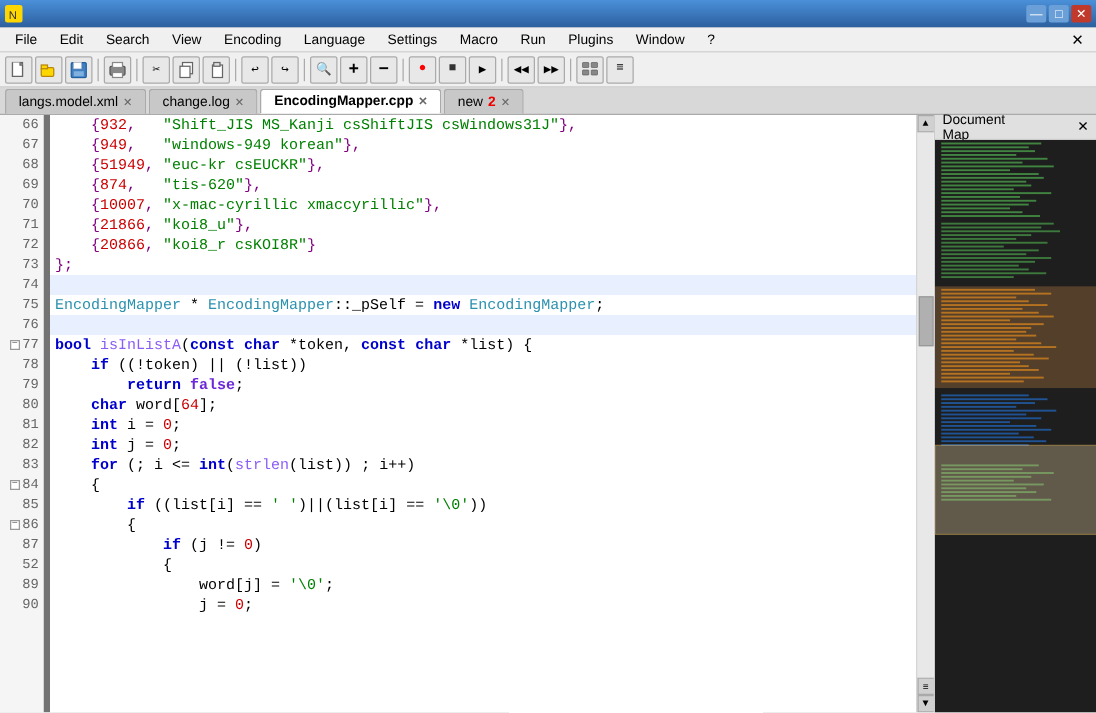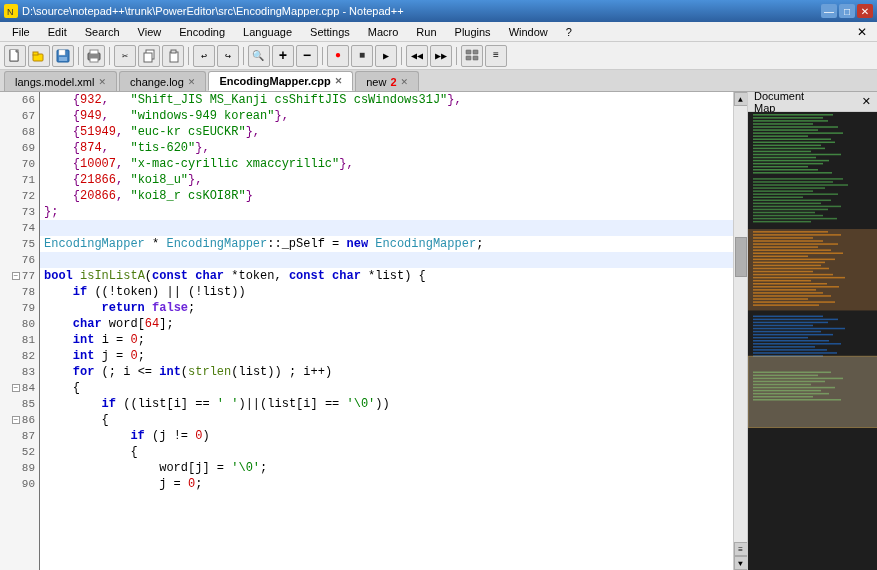--- a/index.html
+++ b/index.html
@@ -173,21 +173,21 @@
 
     #code-container {
       display: flex;
       flex: 1;
       overflow: hidden;
       position: relative;
     }
 
     #line-numbers {
       background: #f5f5f5;
-      border-right: 1px solid #737373;
+      border-right: 5px solid #737373;
       padding: 0;
       min-width: 40px;
       color: #666;
       font-size: 12px;
       font-family: 'Courier New', monospace;
       user-select: none;
       overflow: hidden;
     }
 
     .line-number-row {
@@ -235,21 +235,21 @@
 
     .code-line.highlighted {
       background: #e8f0ff;
     }
 
     
     .kw { color: #0000cc; font-weight: bold; }
     .kw2 { color: #6d28d9; font-weight: bold; }
     .str { color: #008000; }
     .num { color: #cc0000; text-align: center; }
-    .fn { color: #4d7c0f; }
+    .fn { color: #8b5cf6; }
     .var { color: #000; }
     .cls { color: #2b91af; }
 
     
     #v-scrollbar {
       width: 14px;
       background: #f0f0f0;
       border-left: 1px solid #ccc;
       display: flex;
       flex-direction: column;
@@ -338,21 +338,20 @@
 <body>
 
 <div id="title-bar">
   <div id="title-bar-left">
     <div id="title-bar-icon">
       <svg width="12" height="12" viewBox="0 0 12 12">
         <rect width="12" height="12" fill="#ffd700" rx="1"></rect>
         <text x="2" y="10" font-size="9" fill="#333" font-family="Arial">N</text>
       </svg>
     </div>
-    <span>D:\source\notepad++\trunk\PowerEditor\src\EncodingMapper.cpp - Notepad++</span>
   </div>
   <div id="title-bar-buttons">
     <div class="title-btn title-btn-min">—</div>
     <div class="title-btn title-btn-max">□</div>
     <div class="title-btn title-btn-close">✕</div>
   </div>
 </div>
 
 <div id="menu-bar">
   <span class="menu-item">File</span>

